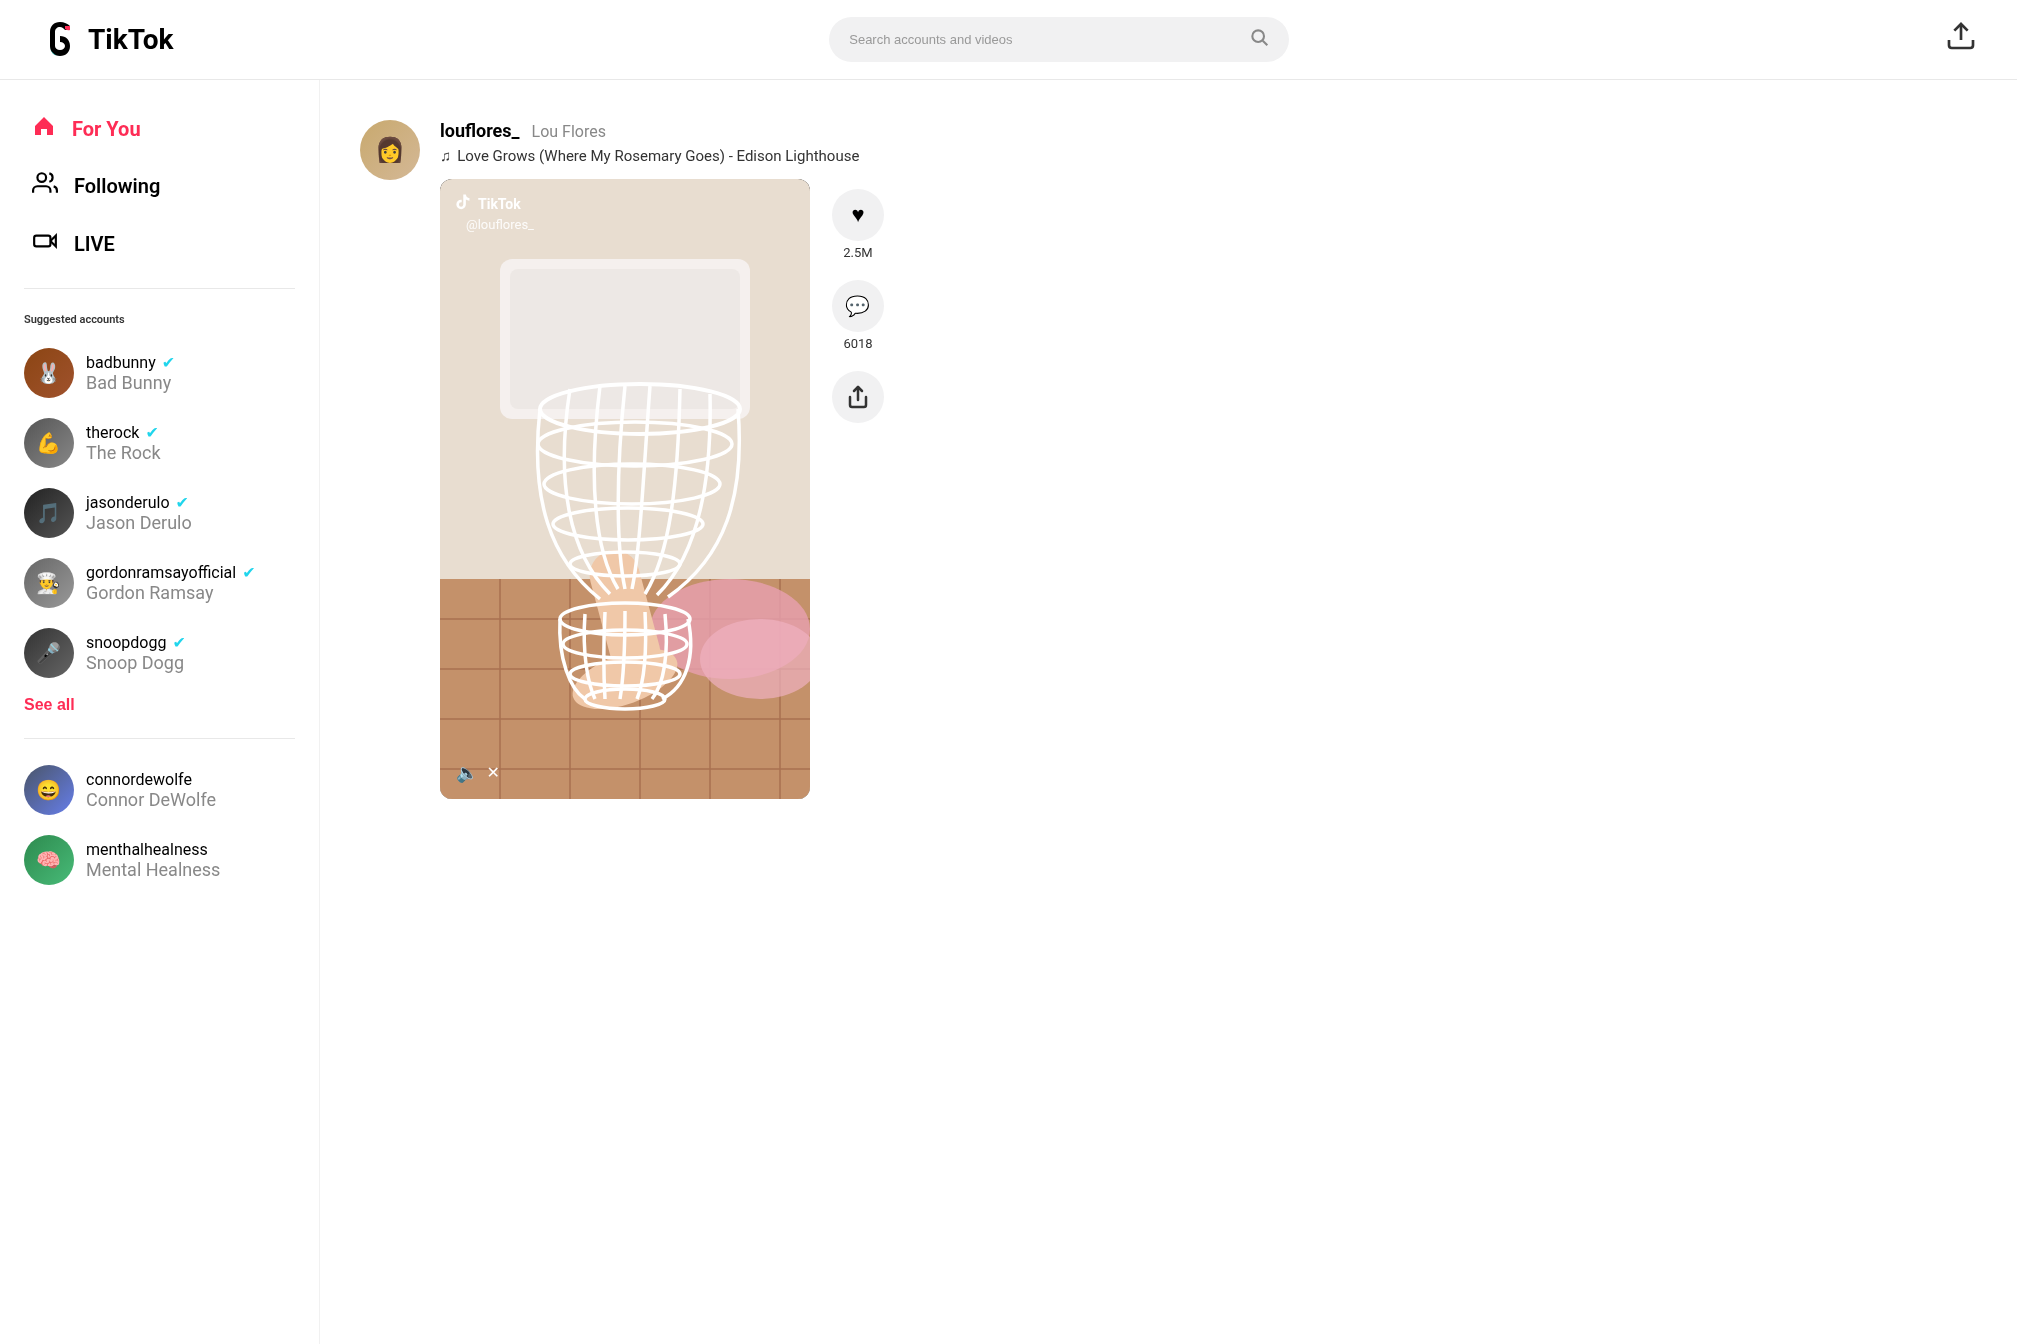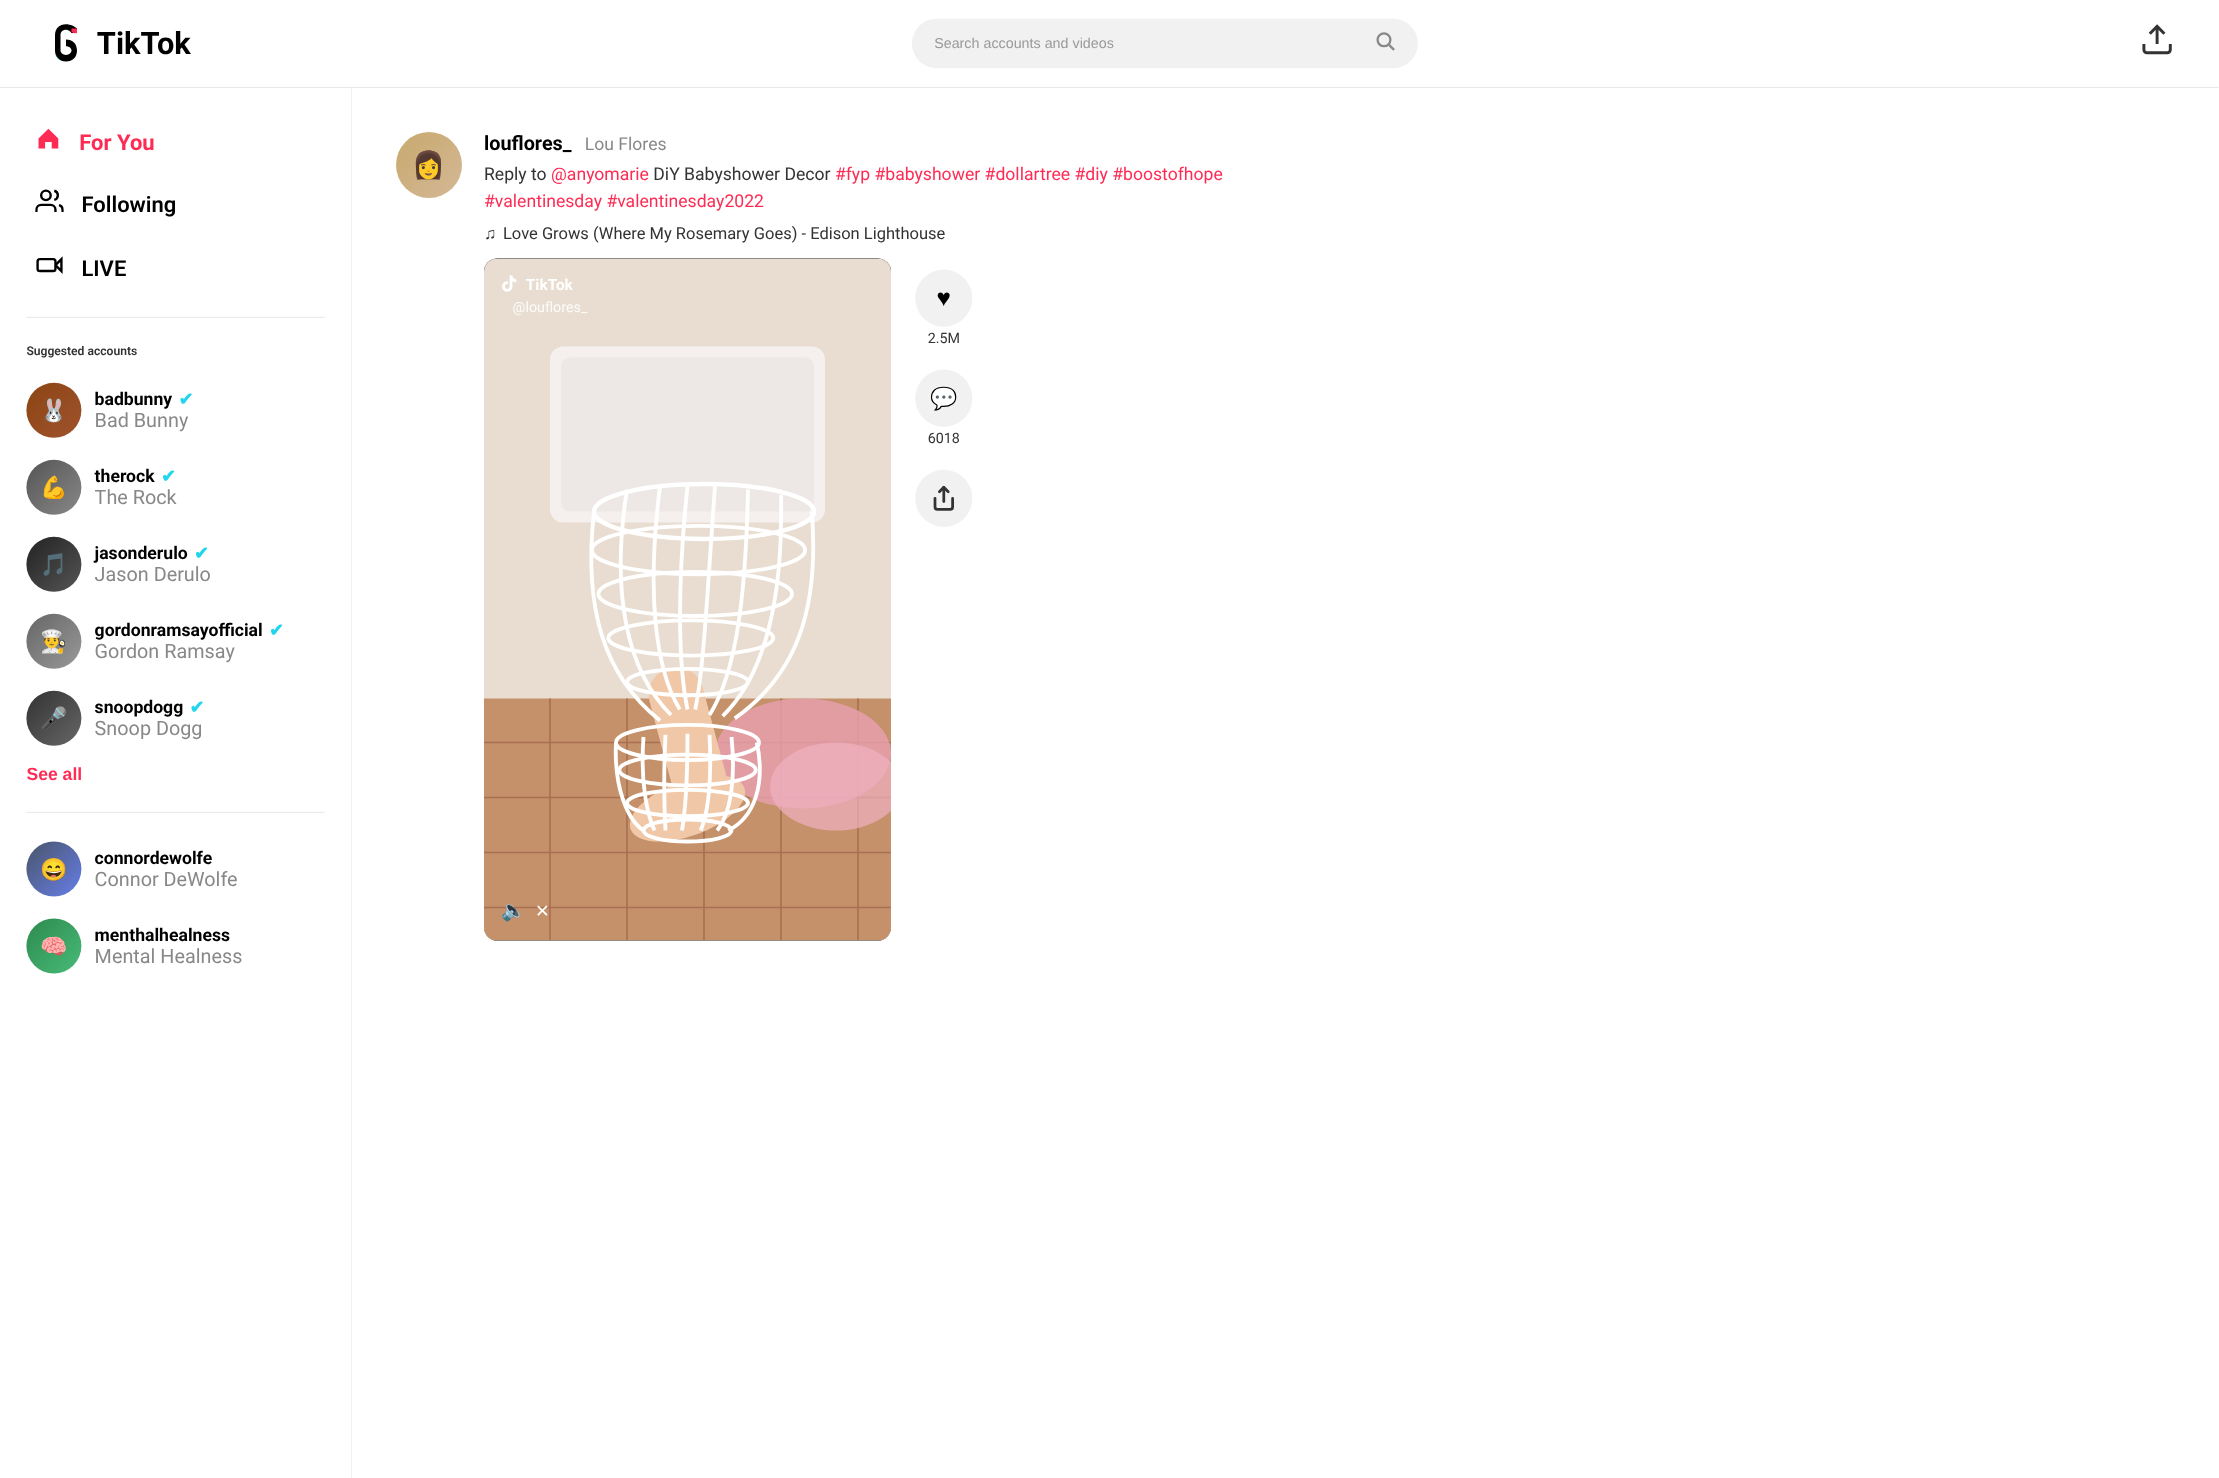--- a/index.html
+++ b/index.html
@@ -123,21 +123,21 @@
       overflow: hidden;
       flex-shrink: 0;
       display: flex;
       align-items: center;
       justify-content: center;
       font-size: 20px;
     }
     .account-info { flex: 1; }
     .account-username {
       font-size: 16px;
-      font-weight: 700;
+      font-weight: 400;
       display: flex;
       align-items: flex-end;
       gap: 6px;
     }
     .account-name {
       font-size: 18px;
       color: #888;
     }
     .verified-icon {
       color: #20d5ec;
@@ -464,23 +464,20 @@
 
         <div class="poster-avatar av-louflores">👩</div>
 
         <div class="post-content">
 
           <div class="post-header">
             <span class="poster-username">louflores_</span>
             <span class="poster-displayname">Lou Flores</span>
           </div>
 
-          <div class="post-description">
-            Reply to <span style="color:#fe2c55;">@anyomarie</span> DiY Babyshower Decor <span class="hashtag">#fyp</span> <span class="hashtag">#babyshower</span> <span class="hashtag">#dollartree</span> <span class="hashtag">#diy</span> <span class="hashtag">#boostofhope</span> <span class="hashtag">#valentinesday</span> <span class="hashtag">#valentinesday2022</span>
-          </div>
 
           <div class="post-music">
             <span>♫</span>
             <span>Love Grows (Where My Rosemary Goes) - Edison Lighthouse</span>
           </div>
 
           <div style="display:flex; gap:12px; align-items:flex-start;">
 
             <div class="video-container">
               

